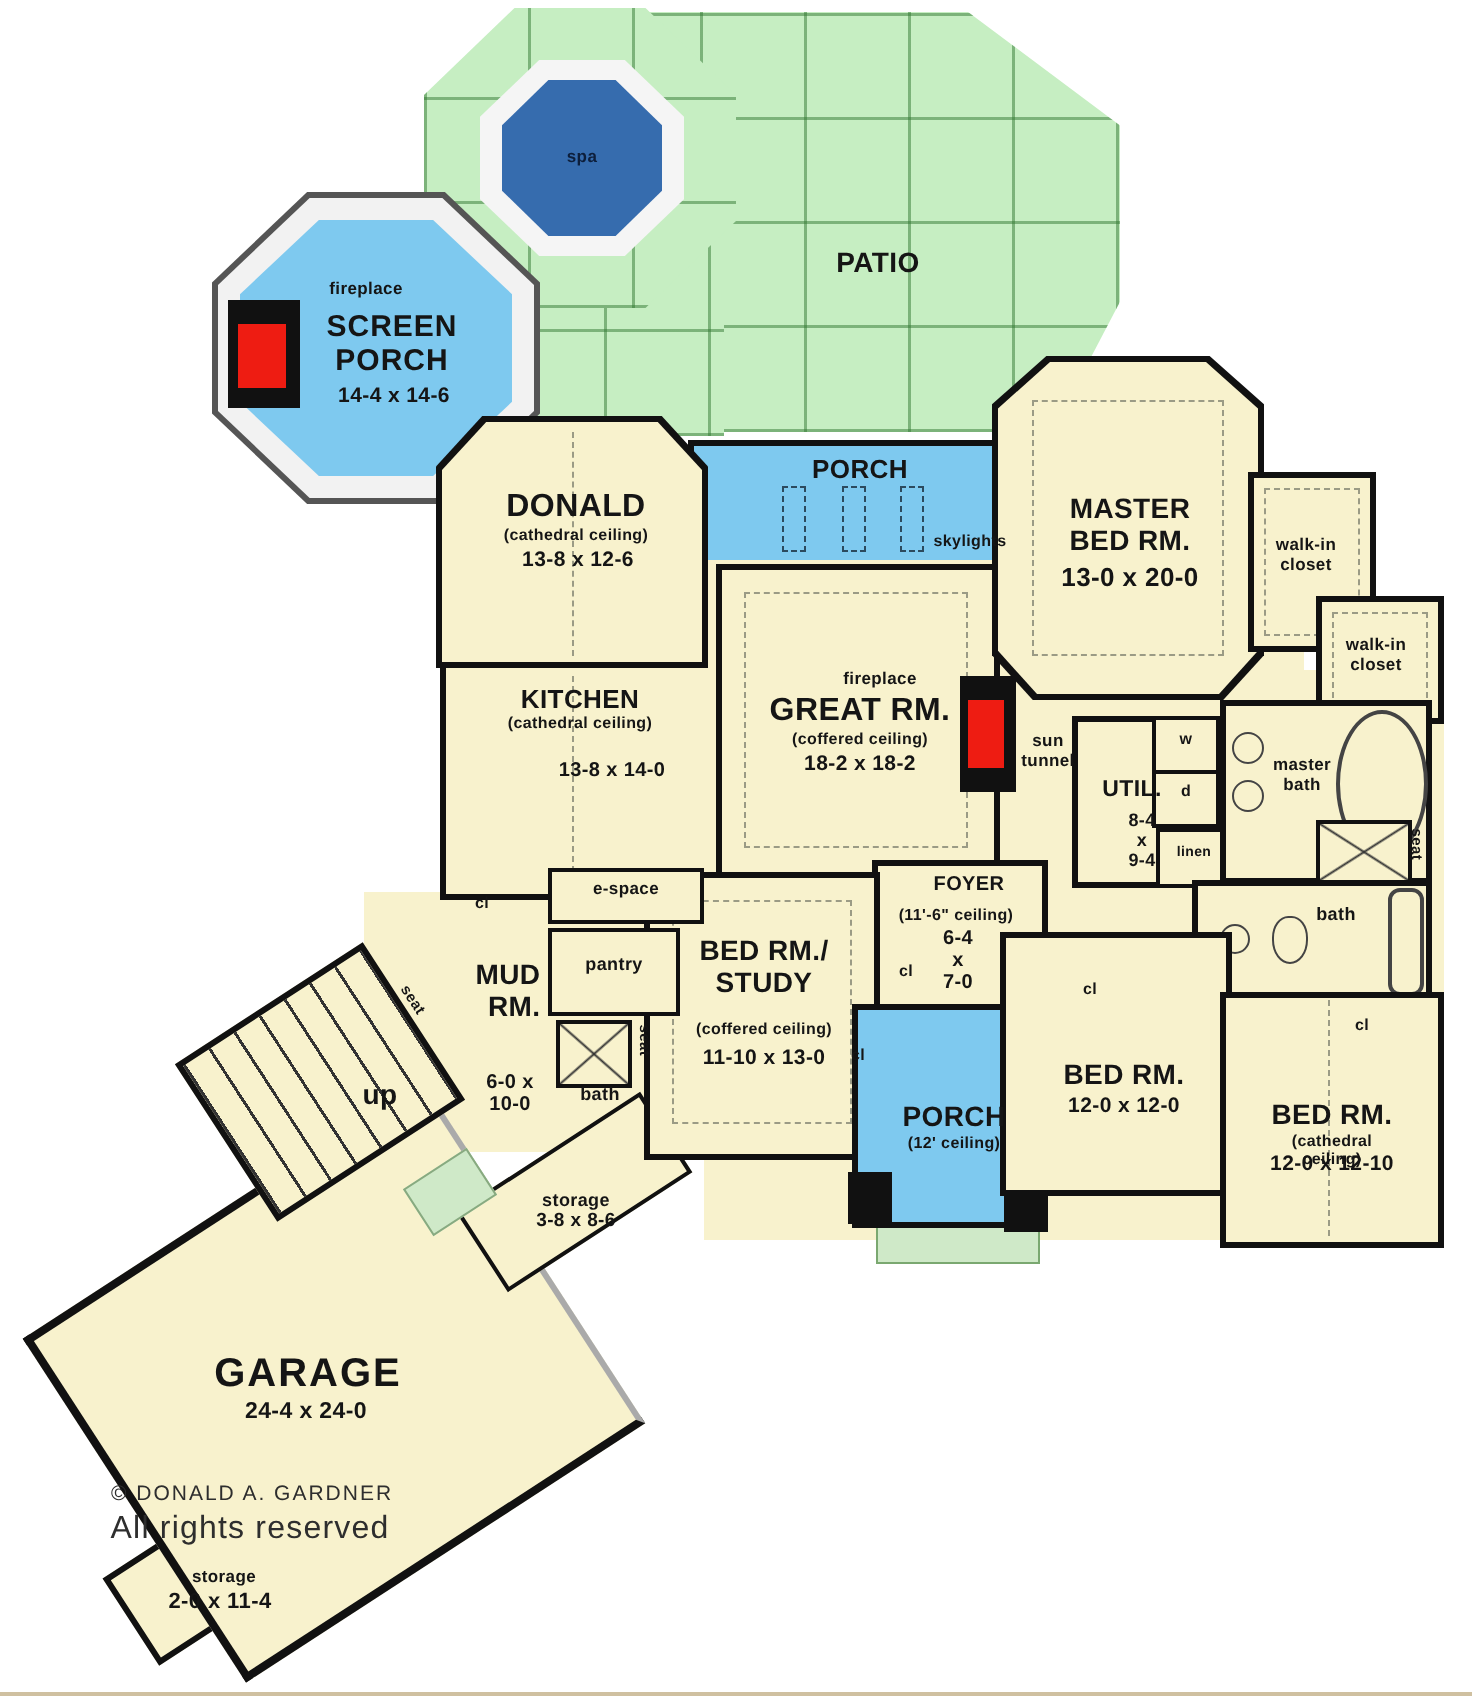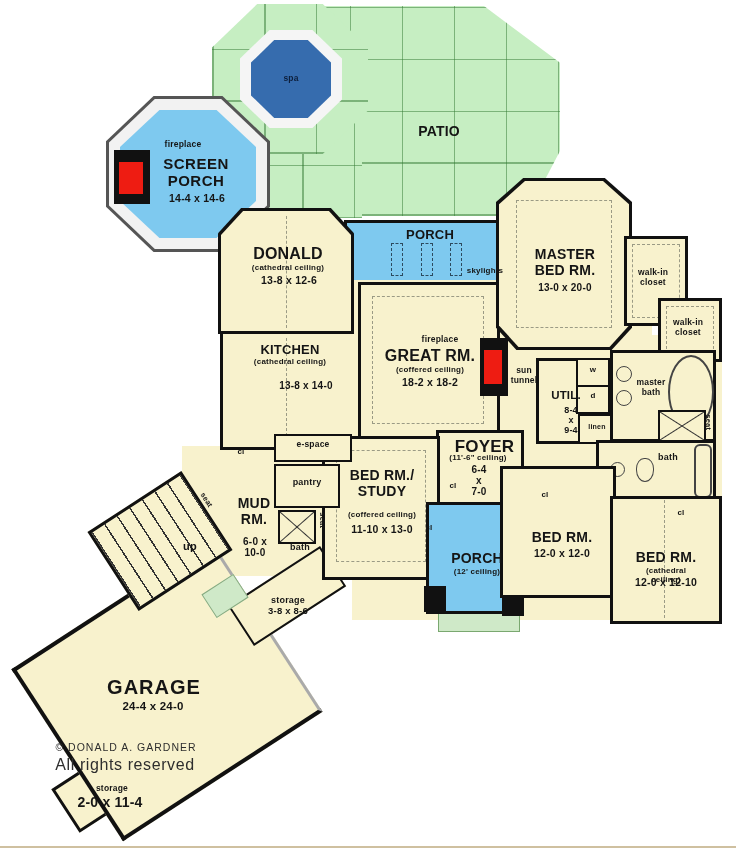--- a/index.html
+++ b/index.html
@@ -139,21 +139,21 @@
   <div class="lbl" style="left:290px;top:358px;font-size:8px;">(cathedral ceiling)</div>
   <div class="lbl" style="left:290px;top:380px;font-size:10px;margin-left:16px;">13-8 x 14-0</div>
 
   <div class="lbl" style="left:440px;top:335px;font-size:8.5px;">fireplace</div>
   <div class="lbl" style="left:430px;top:347px;font-size:16px;">GREAT RM.</div>
   <div class="lbl" style="left:430px;top:366px;font-size:8px;">(coffered ceiling)</div>
   <div class="lbl" style="left:430px;top:377px;font-size:10.5px;">18-2 x 18-2</div>
 
   <div class="lbl" style="left:565px;top:247px;font-size:14px;">MASTER
 BED RM.</div>
-  <div class="lbl" style="left:565px;top:282px;font-size:10px;">13-0 x 20-0</div>
+  <div class="lbl" style="left:565px;top:282px;font-size:13px;">13-0 x 20-0</div>
 
   <div class="lbl" style="left:653px;top:268px;font-size:8.5px;">walk-in
 closet</div>
   <div class="lbl" style="left:688px;top:318px;font-size:8.5px;">walk-in
 closet</div>
 
   <div class="lbl" style="left:524px;top:366px;font-size:8.5px;">sun
 tunnel</div>
   <div class="lbl" style="left:566px;top:374px;font-size:11.5px;margin-top:15px;">UTIL.</div>
   <div class="lbl" style="left:571px;top:405px;font-size:9px;">8-4
@@ -161,21 +161,21 @@
 9-4</div>
   <div class="lbl" style="left:593px;top:366px;font-size:8px;">w</div>
   <div class="lbl" style="left:593px;top:392px;font-size:8px;">d</div>
   <div class="lbl" style="left:597px;top:423px;font-size:7px;">linen</div>
 
   <div class="lbl" style="left:651px;top:378px;font-size:8.5px;">master
 bath</div>
   <div class="lbl rot90" style="left:708px;top:418px;font-size:7.5px;">seat</div>
   <div class="lbl" style="left:668px;top:452px;font-size:9px;">bath</div>
 
-  <div class="lbl" style="left:478px;top:437px;font-size:17px;padding-left:13px;">FOYER</div>
+  <div class="lbl" style="left:478px;top:437px;font-size:10px;padding-left:13px;">FOYER</div>
   <div class="lbl" style="left:478px;top:454px;font-size:8px;">(11'-6" ceiling)</div>
   <div class="lbl" style="left:479px;top:464px;font-size:10px;">6-4
 x
 7-0</div>
 
   <div class="lbl" style="left:382px;top:468px;font-size:14px;">BED RM./
 STUDY</div>
   <div class="lbl" style="left:382px;top:511px;font-size:8px;">(coffered ceiling)</div>
   <div class="lbl" style="left:382px;top:524px;font-size:10.5px;">11-10 x 13-0</div>
 
@@ -186,40 +186,40 @@
   <div class="lbl" style="left:562px;top:548px;font-size:10.5px;">12-0 x 12-0</div>
 
   <div class="lbl" style="left:666px;top:550px;font-size:14px;">BED RM.</div>
   <div class="lbl" style="left:666px;top:567px;font-size:8px;">(cathedral ceiling)</div>
   <div class="lbl" style="left:666px;top:577px;font-size:10.5px;">12-0 x 12-10</div>
 
   <div class="lbl" style="left:313px;top:440px;font-size:8.5px;">e-space</div>
   <div class="lbl" style="left:307px;top:477px;font-size:9px;">pantry</div>
   <div class="lbl rot90" style="left:322px;top:516px;font-size:7.5px;">seat</div>
 
-  <div class="lbl" style="left:254px;top:496px;font-size:14px;">MUD
+  <div class="lbl" style="left:254px;top:480px;font-size:14px;text-align:right;">MUD
 RM.</div>
   <div class="lbl" style="left:255px;top:536px;font-size:10px;">6-0 x
 10-0</div>
   <div class="lbl" style="left:300px;top:542px;font-size:9px;">bath</div>
   <div class="lbl" style="left:206px;top:496px;font-size:7.5px;transform:translateX(-50%) rotate(57deg);">seat</div>
-  <div class="lbl" style="left:190px;top:540px;font-size:11px;">up</div>
+  <div class="lbl" style="left:190px;top:540px;font-size:14px;">up</div>
 
   <div class="lbl" style="left:241px;top:448px;font-size:8px;">cl</div>
   <div class="lbl" style="left:453px;top:482px;font-size:8px;">cl</div>
   <div class="lbl" style="left:429px;top:524px;font-size:8px;">cl</div>
   <div class="lbl" style="left:545px;top:491px;font-size:8px;">cl</div>
   <div class="lbl" style="left:681px;top:509px;font-size:8px;">cl</div>
 
   <div class="lbl" style="left:288px;top:595px;font-size:9px;">storage</div>
   <div class="lbl" style="left:288px;top:606px;font-size:9.5px;">3-8 x 8-6</div>
 
   <div class="lbl" style="left:154px;top:676px;font-size:20px;letter-spacing:1px;">GARAGE</div>
   <div class="lbl" style="left:153px;top:700px;font-size:11.5px;">24-4 x 24-0</div>
 
   <div class="lbl" style="left:126px;top:742px;font-size:10.5px;font-weight:normal;letter-spacing:1px;color:#2e2e2e;">© DONALD A. GARDNER</div>
   <div class="lbl" style="left:125px;top:756px;font-size:16px;font-weight:normal;letter-spacing:.6px;color:#2e2e2e;text-align:right;">All rights reserved</div>
 
   <div class="lbl" style="left:112px;top:784px;font-size:8.5px;">storage</div>
-  <div class="lbl" style="left:110px;top:795px;font-size:14px;">2-0 x 11-4</div>
+  <div class="lbl" style="left:110px;top:795px;font-size:11px;">2-0 x 11-4</div>
 
   <div class="abs" style="left:0;top:846px;width:736px;height:2px;background:#cfc0a0;"></div>
 </div>
 
 </body></html>

